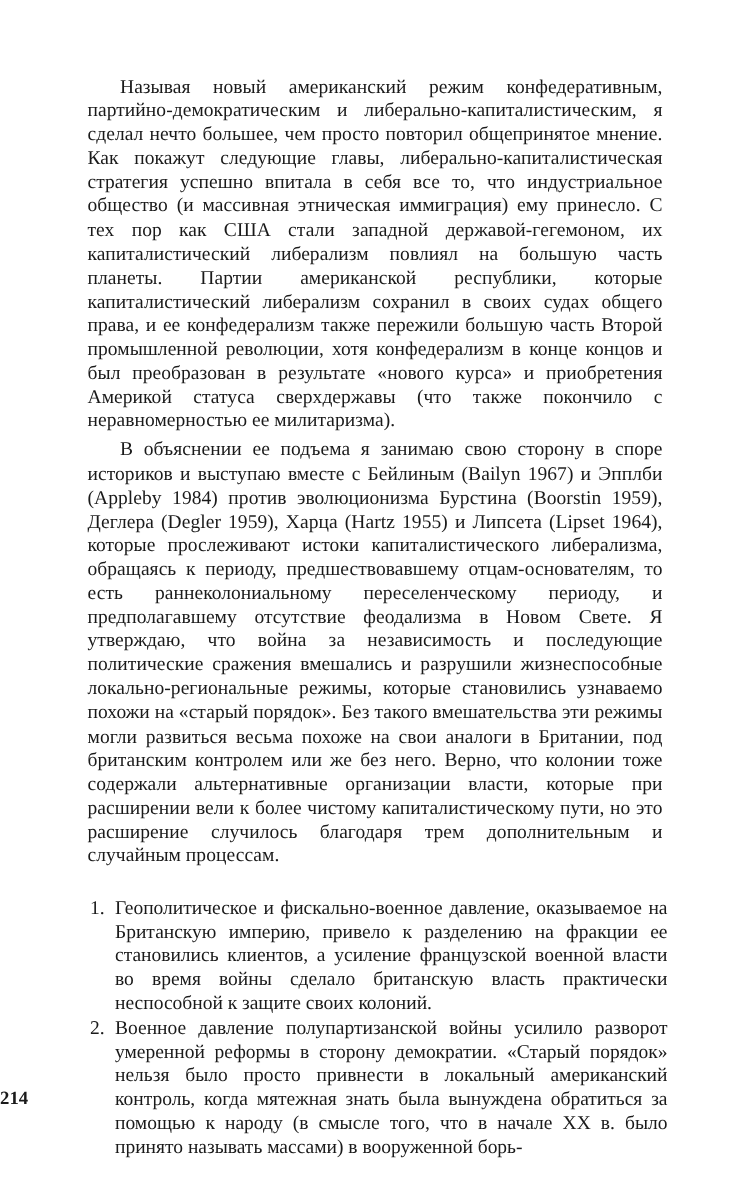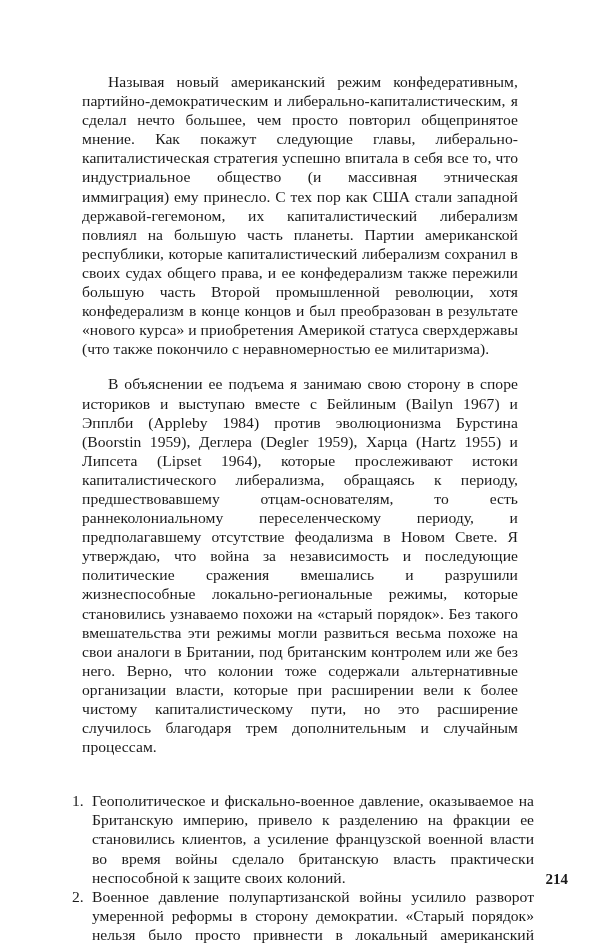--- a/index.html
+++ b/index.html
@@ -15,21 +15,21 @@
     font-family: "Liberation Serif", "DejaVu Serif", serif;
     color: #1a1a1a;
   }
   .page {
     position: absolute;
     left: 66px;
     top: 56px;
     width: 468px;
   }
   .para {
-    margin: 16px;
+    margin: 4px;
     font-size: 15.6px;
     line-height: 19.1px;
     text-align: justify;
     text-indent: 26px;
     hyphens: manual;
     letter-spacing: 0.05px;
   }
   .gap {
     height: 19px;
   }
@@ -48,21 +48,21 @@
   .list-num {
     position: absolute;
     left: 6px;
     top: 0;
   }
   .page-number {
     position: absolute;
     left: 0;
     width: 568px;
     top: 871px;
-    text-align: right;
+    text-align: left;
     font-size: 15px;
     font-weight: bold;
   }
 </style>
 </head>
 <body>
 
 <div class="page">
   <p class="para">Называя новый американский режим конфедеративным, партийно-демократическим и либерально-капиталистическим, я сделал нечто большее, чем просто повторил общепринятое мнение. Как покажут следующие главы, либерально-капиталистическая стратегия успешно впитала в себя все то, что индустриальное общество (и массивная этническая иммиграция) ему принесло. С тех пор как США стали западной державой-гегемоном, их капиталистический либерализм повлиял на большую часть планеты. Партии американской республики, которые капиталистический либерализм сохранил в своих судах общего права, и ее конфедерализм также пережили большую часть Второй промышленной революции, хотя конфедерализм в конце концов и был преобразован в результате «нового курса» и приобретения Америкой статуса сверхдержавы (что также покончило с неравномерностью ее милитаризма).</p>
   <p class="para">В объяснении ее подъема я занимаю свою сторону в споре историков и выступаю вместе с Бейлиным (Bailyn 1967) и Эпплби (Appleby 1984) против эволюционизма Бурстина (Boorstin 1959), Деглера (Degler 1959), Харца (Hartz 1955) и Липсета (Lipset 1964), которые прослеживают истоки капиталистического либерализма, обращаясь к периоду, предшествовавшему отцам-основателям, то есть раннеколониальному переселенческому периоду, и предполагавшему отсутствие феодализма в Новом Свете. Я утверждаю, что война за независимость и последующие политические сражения вмешались и разрушили жизнеспособные локально-региональные режимы, которые становились узнаваемо похожи на «старый порядок». Без такого вмешательства эти режимы могли развиться весьма похоже на свои аналоги в Британии, под британским контролем или же без него. Верно, что колонии тоже содержали альтернативные организации власти, которые при расширении вели к более чистому капиталистическому пути, но это расширение случилось благодаря трем дополнительным и случайным процессам.</p>

